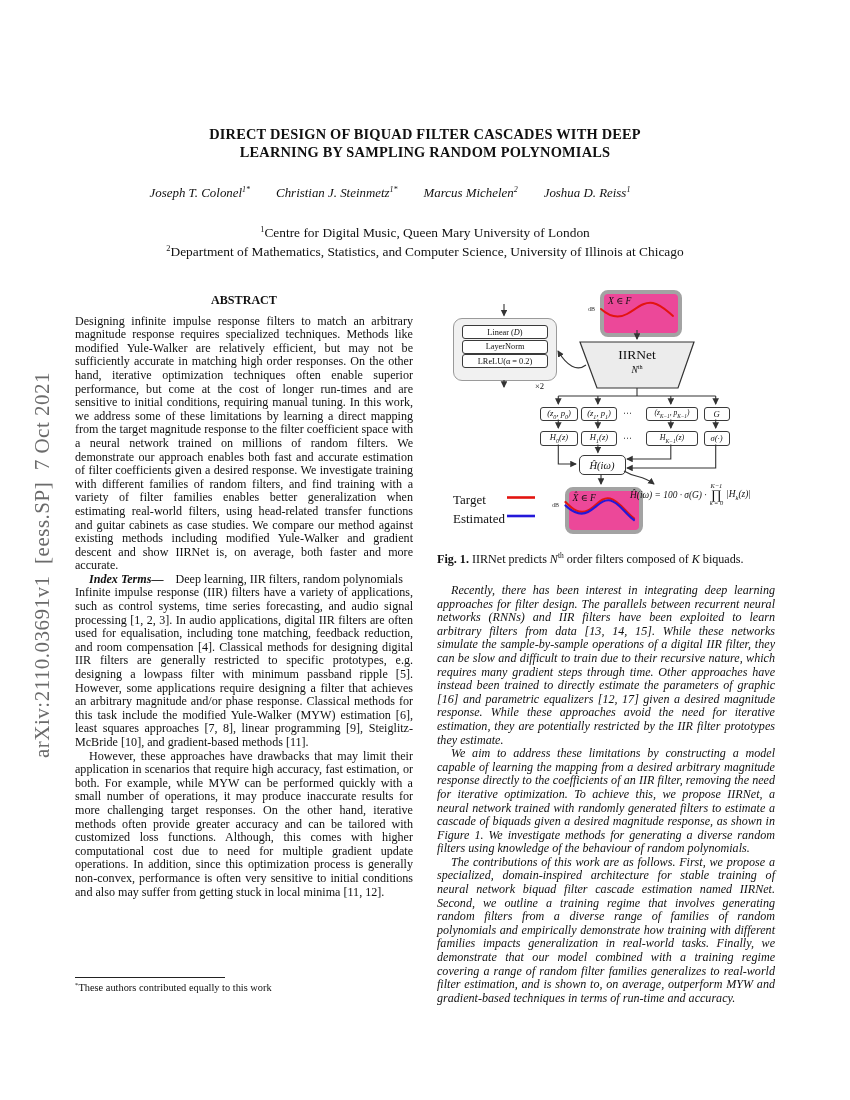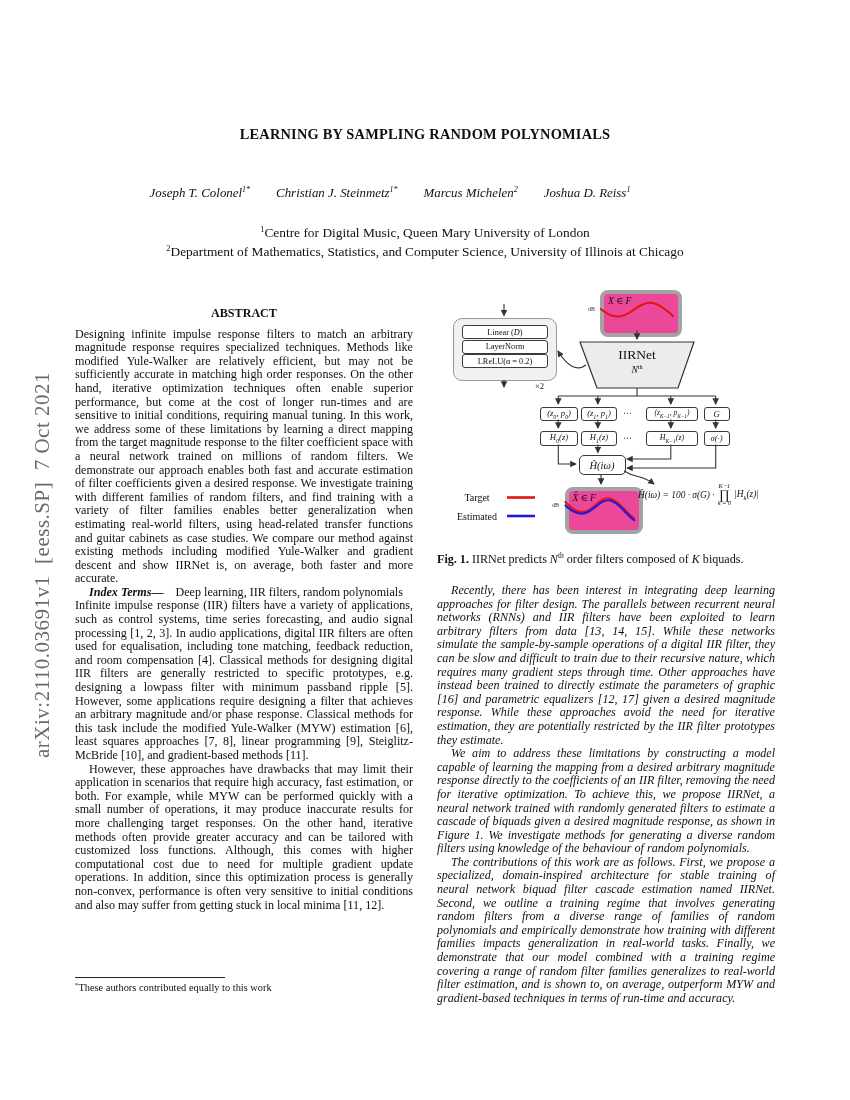--- a/index.html
+++ b/index.html
@@ -25,21 +25,21 @@
   }
   .authors sup, .affils sup { font-size:0.62em; }
   .affils { position:absolute; top:222px; left:0; width:850px; text-align:center; font-size:13.4px; line-height:16px; }
   
   .col { position:absolute; width:338px; font-size:12.1px; line-height:13.6px; text-align:justify; hyphens:auto; }
   .col-left  { left:75px;  top:294px; }
   .col-right { left:437px; top:584px;font-style:italic; }
   .col p { margin:0; }
   .indent { text-indent:14px; }
   .sechead { text-align:center; font-weight:bold; font-size:12.1px; }
-  .sechead.abs { margin-bottom:7px;margin-top:13px; }
+  .sechead.abs { margin-bottom:7px; }
   .sechead.intro { margin-top:14px; margin-bottom:11px; }
   .idxterms { margin-top:5px; text-indent:14px; }
   .idxlabel { font-weight:bold; font-style:italic; }
   .idxbody { margin-left:12px; }
   
   .footnote { position:absolute; left:75px; top:977px; width:338px; font-size:10.4px; }
   .footnote .rule { width:150px; border-top:1px solid #222; margin-bottom:3px; }
   .footnote sup { font-size:0.65em; }
   
   .fig { position:absolute; left:437px; top:286px; width:350px; height:262px; }
@@ -62,39 +62,40 @@
   .netorder { font-style:italic; font-size:9.5px; line-height:11px; }
   .netorder sup { font-size:0.65em; font-style:normal; }
   .mlp { position:absolute; z-index:1; background:#f1f1f1; border:1px solid #9a9a9a; border-radius:9px; }
   .mlpbox {
     position:absolute; background:#fff; border:1px solid #3a3a3a; border-radius:3px;
     display:flex; align-items:center; justify-content:center; font-size:8.3px;
   }
   .mlpbox .it { font-style:italic; }
   .times2 { position:absolute; z-index:2; font-size:8.6px; }
   .fdots { position:absolute; z-index:2; font-size:9px; letter-spacing:1px; }
-  .legend-lab { position:absolute; z-index:2; width:48px; text-align:center; font-size:10px; }
+  .legend-lab { position:absolute; z-index:2; width:48px; text-align:left; font-size:13px; }
   .eq { position:absolute; z-index:2; display:flex; align-items:center; gap:3px; font-style:italic; font-size:9.4px; }
   .eq sub { font-size:0.68em; }
   .prod { display:flex; flex-direction:column; align-items:center; line-height:1; }
   .prod .lim { font-size:6.4px; font-style:italic; }
   .prod .sym { font-size:13px; font-style:normal; line-height:11px; }
   .caption { position:absolute; left:437px; top:551px; width:338px; font-size:12.1px; }
   .caption .b { font-weight:bold; }
   .caption .i { font-style:italic; }
   .caption sup { font-size:0.62em; }
 </style>
 </head>
 <body>
 
 <div class="page">
 
   <div class="arxiv">arXiv:2110.03691v1  [eess.SP]  7 Oct 2021</div>
 
   <div class="titleblock">
+    <div class="tl">DIRECT DESIGN OF BIQUAD FILTER CASCADES WITH DEEP</div>
     <div class="tl">LEARNING BY SAMPLING RANDOM POLYNOMIALS</div>
   </div>
 
   <div class="authors">
     <span class="author"><span>Joseph T. Colonel</span><sup>1*</sup></span>
     <span class="author"><span>Christian J. Steinmetz</span><sup>1*</sup></span>
     <span class="author"><span>Marcus Michelen</span><sup>2</sup></span>
     <span class="author"><span>Joshua D. Reiss</span><sup>1</sup></span>
   </div>
 
@@ -168,21 +169,21 @@
 
     <div class="fbox" style="left:141.5px; top:169px; width:45px; height:18px; border-radius:5px; font-size:10.5px;">Ĥ(iω)</div>
 
     <div class="plotbox" style="left:127.5px; top:200.5px; width:70px; height:39px;">
       <span class="plotlab">X̂ ∈ F</span>
     </div>
     <span class="dblab" style="left:115px; top:216px;">dB</span>
     <span class="legend-lab" style="left:16px; top:206px;">Target</span>
     <span class="legend-lab" style="left:16px; top:224.5px;">Estimated</span>
 
-    <div class="eq" style="left:201px; top:197px;align-items:center;">
+    <div class="eq" style="left:193px; top:197px;align-items:center;">
       <span>Ĥ(iω) = 100 · σ(G) ·</span>
       <span class="prod">
         <span class="lim">K−1</span>
         <span class="sym">∏</span>
         <span class="lim">k = 0</span>
       </span>
       <span><span>|H</span><sub>k</sub><span>(z)|</span></span>
     </div>
 
     <svg class="fg" width="350" height="262" viewBox="0 0 350 262">

